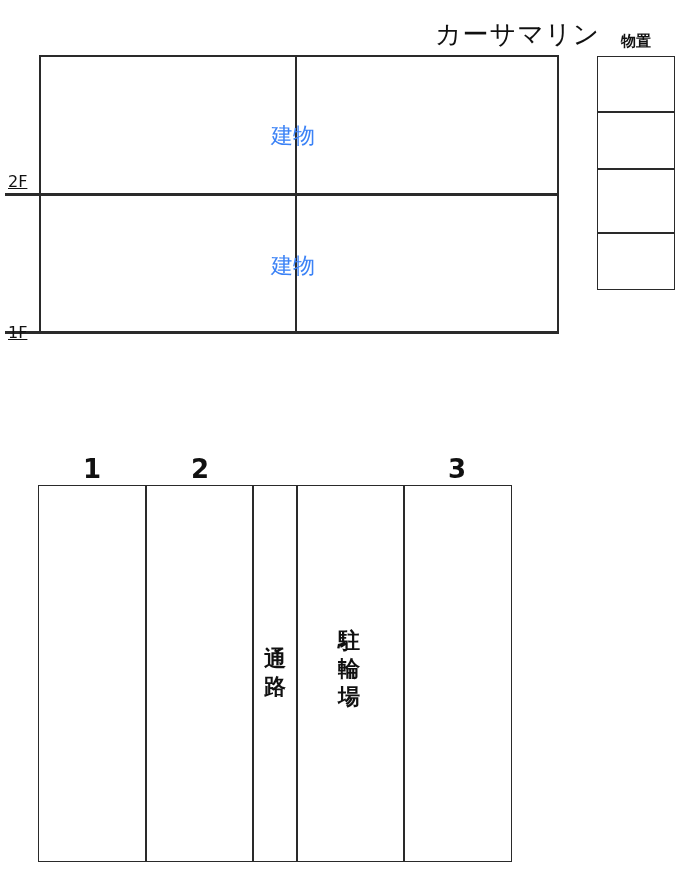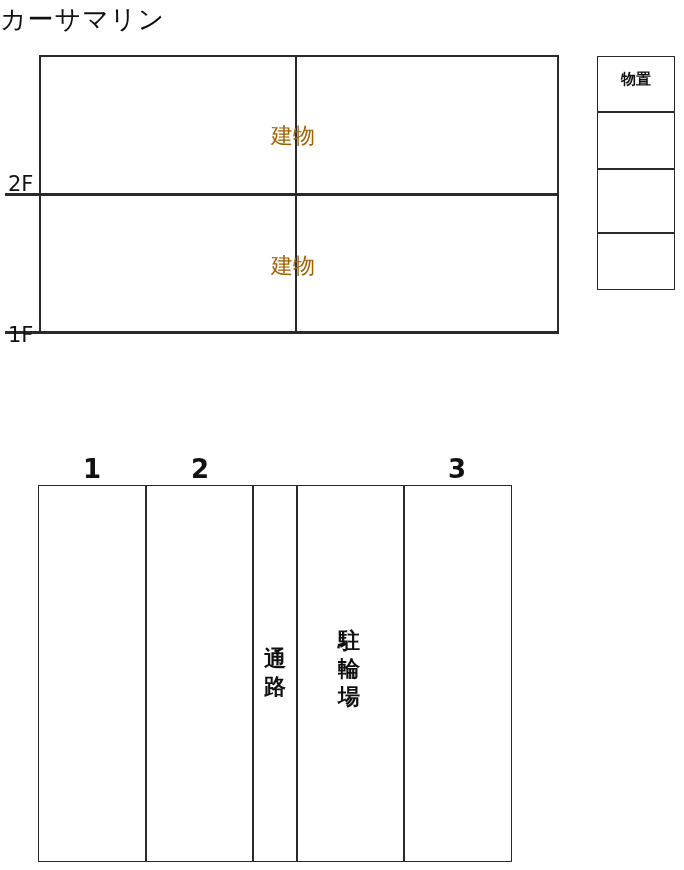--- a/index.html
+++ b/index.html
@@ -1,25 +1,25 @@
 <!DOCTYPE html>
 <html><head>
   <meta charset="utf-8">
   <style>
     html, body { margin: 0; padding: 0; background: #ffffff; }
     body { width: 684px; height: 870px; position: relative; overflow: hidden;
            font-family: "DejaVu Sans", "Liberation Sans", sans-serif; color: #1a1a1a; }
     .abs { position: absolute; }
-    .title { left: 0; width: 600px; top: 2px; text-align: left; font-size: 26px; letter-spacing: 1px; color: #111; }
-    .storage-title { left: 597px; width: 78px; top: 32px; text-align: center; font-size: 15px; font-weight: bold; color: #111; margin-top: 38px; }
+    .title { left: 0; width: 600px; top: 17px; text-align: right; font-size: 26px; letter-spacing: 1px; color: #111; }
+    .storage-title { left: 597px; width: 78px; top: 32px; text-align: center; font-size: 15px; font-weight: bold; color: #111; }
     .vline { position: absolute; background: #2a2a2a; }
     .hline { position: absolute; background: #2a2a2a; }
     .box { position: absolute; border: 1.5px solid #2a2a2a; box-sizing: border-box; }
-    .bldg-label { font-size: 22px; color: #a16207; letter-spacing: 0; }
-    .floor-label { font-size: 21px; color: #111; }
+    .bldg-label { font-size: 22px; color: #3b82f6; letter-spacing: 0; }
+    .floor-label { font-size: 16px; color: #111; text-decoration: underline; }
     .slot-num { font-size: 26px; font-weight: bold; color: #111; text-align: center; width: 40px; }
     .vtext { font-size: 22px; font-weight: bold; color: #111; line-height: 28px; text-align: center; width: 30px; }
   </style>
 </head>
 <body>
 
 <div class="abs title">カーサマリン</div>
 
 <div class="abs storage-title">物置</div>
 <div class="box" style="left:597px; top:56px; width:78px; height:234px;"></div>

